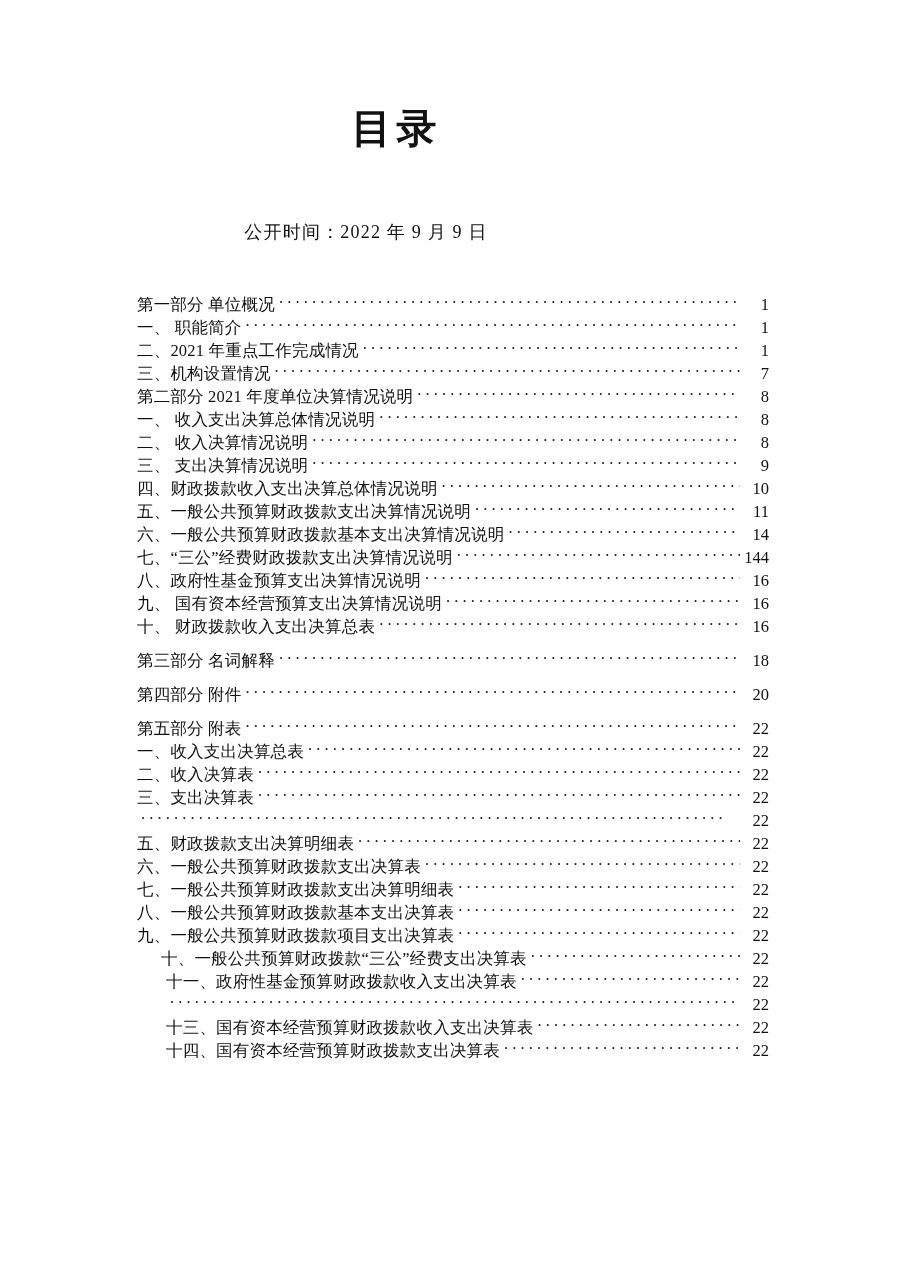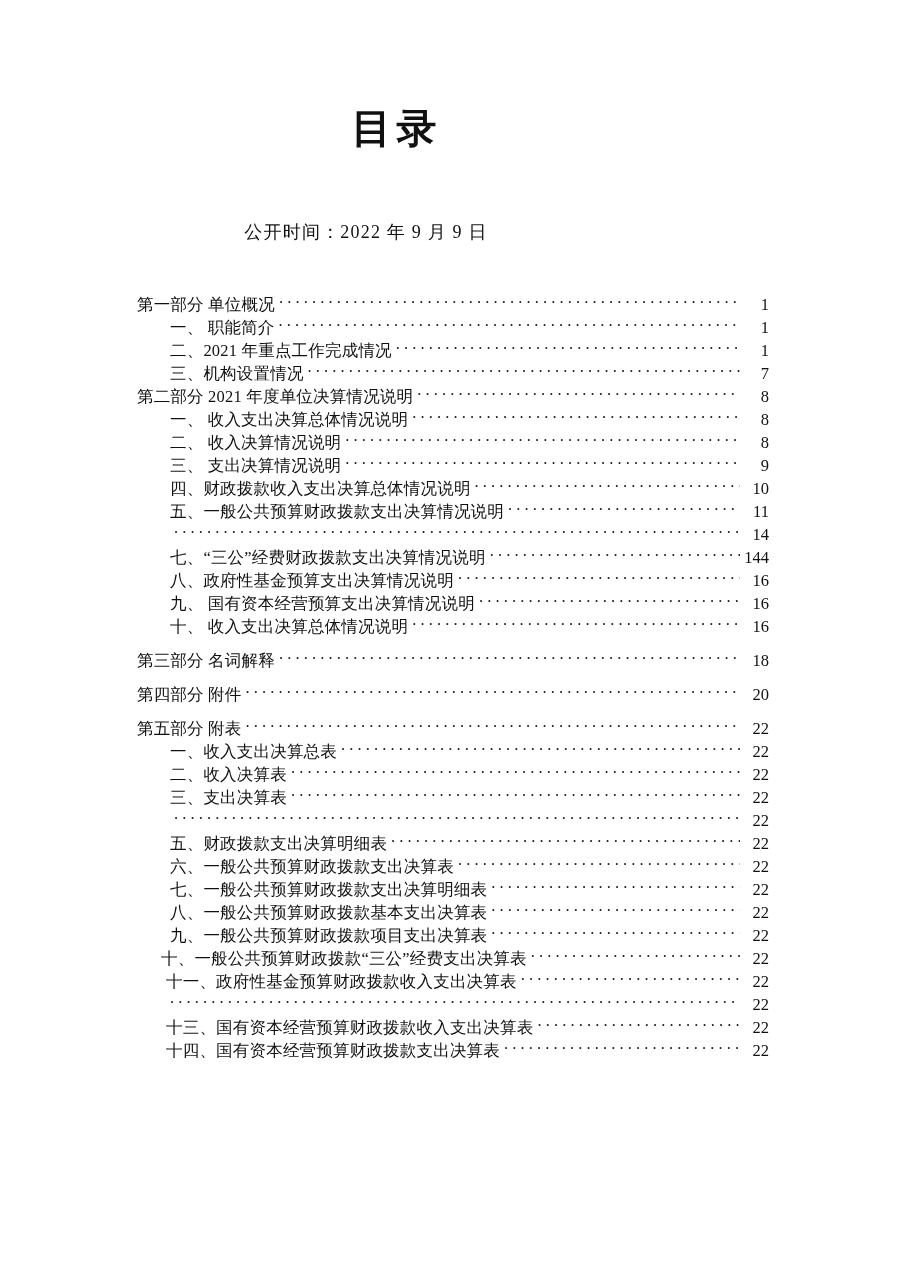--- a/index.html
+++ b/index.html
@@ -95,21 +95,20 @@
 
   
   .lvl-part {
     margin-left: 0;
   }
   .lvl-part.spaced-both {
     margin-top: 11px;
     margin-bottom: 0px;
   }
   .lvl-sub {
-    margin-left: 33px;
   }
   .lvl-sub-indent {
     margin-left: 24px;
   }
   .lvl-sub-tight {
     margin-left: 29px;
   }
 </style>
 </head>
 <body>
@@ -165,40 +164,41 @@
         <span class="label">四、财政拨款收入支出决算总体情况说明</span>
         <span class="leader"></span>
         <span class="page-num">10</span>
       </div>
       <div class="toc-entry lvl-sub">
         <span class="label">五、一般公共预算财政拨款支出决算情况说明</span>
         <span class="leader"></span>
         <span class="page-num">11</span>
       </div>
       <div class="toc-entry lvl-sub">
+        <span class="label">六、一般公共预算财政拨款基本支出决算情况说明</span>
         <span class="leader"></span>
         <span class="page-num">14</span>
       </div>
       <div class="toc-entry lvl-sub">
         <span class="label">七、“三公”经费财政拨款支出决算情况说明</span>
         <span class="leader"></span>
         <span class="page-num">144</span>
       </div>
       <div class="toc-entry lvl-sub">
         <span class="label">八、政府性基金预算支出决算情况说明</span>
         <span class="leader"></span>
         <span class="page-num">16</span>
       </div>
       <div class="toc-entry lvl-sub">
         <span class="label">九、  国有资本经营预算支出决算情况说明</span>
         <span class="leader"></span>
         <span class="page-num">16</span>
       </div>
       <div class="toc-entry lvl-sub">
-        <span class="label">十、  收入支出决算总体情况说明</span>
+        <span class="label">十、  财政拨款收入支出决算总表</span>
         <span class="leader"></span>
         <span class="page-num">16</span>
       </div>
       <div class="toc-entry lvl-part spaced-both">
         <span class="label">第三部分  名词解释</span>
         <span class="leader"></span>
         <span class="page-num">18</span>
       </div>
       <div class="toc-entry lvl-part spaced-both">
         <span class="label">第四部分  附件</span>

